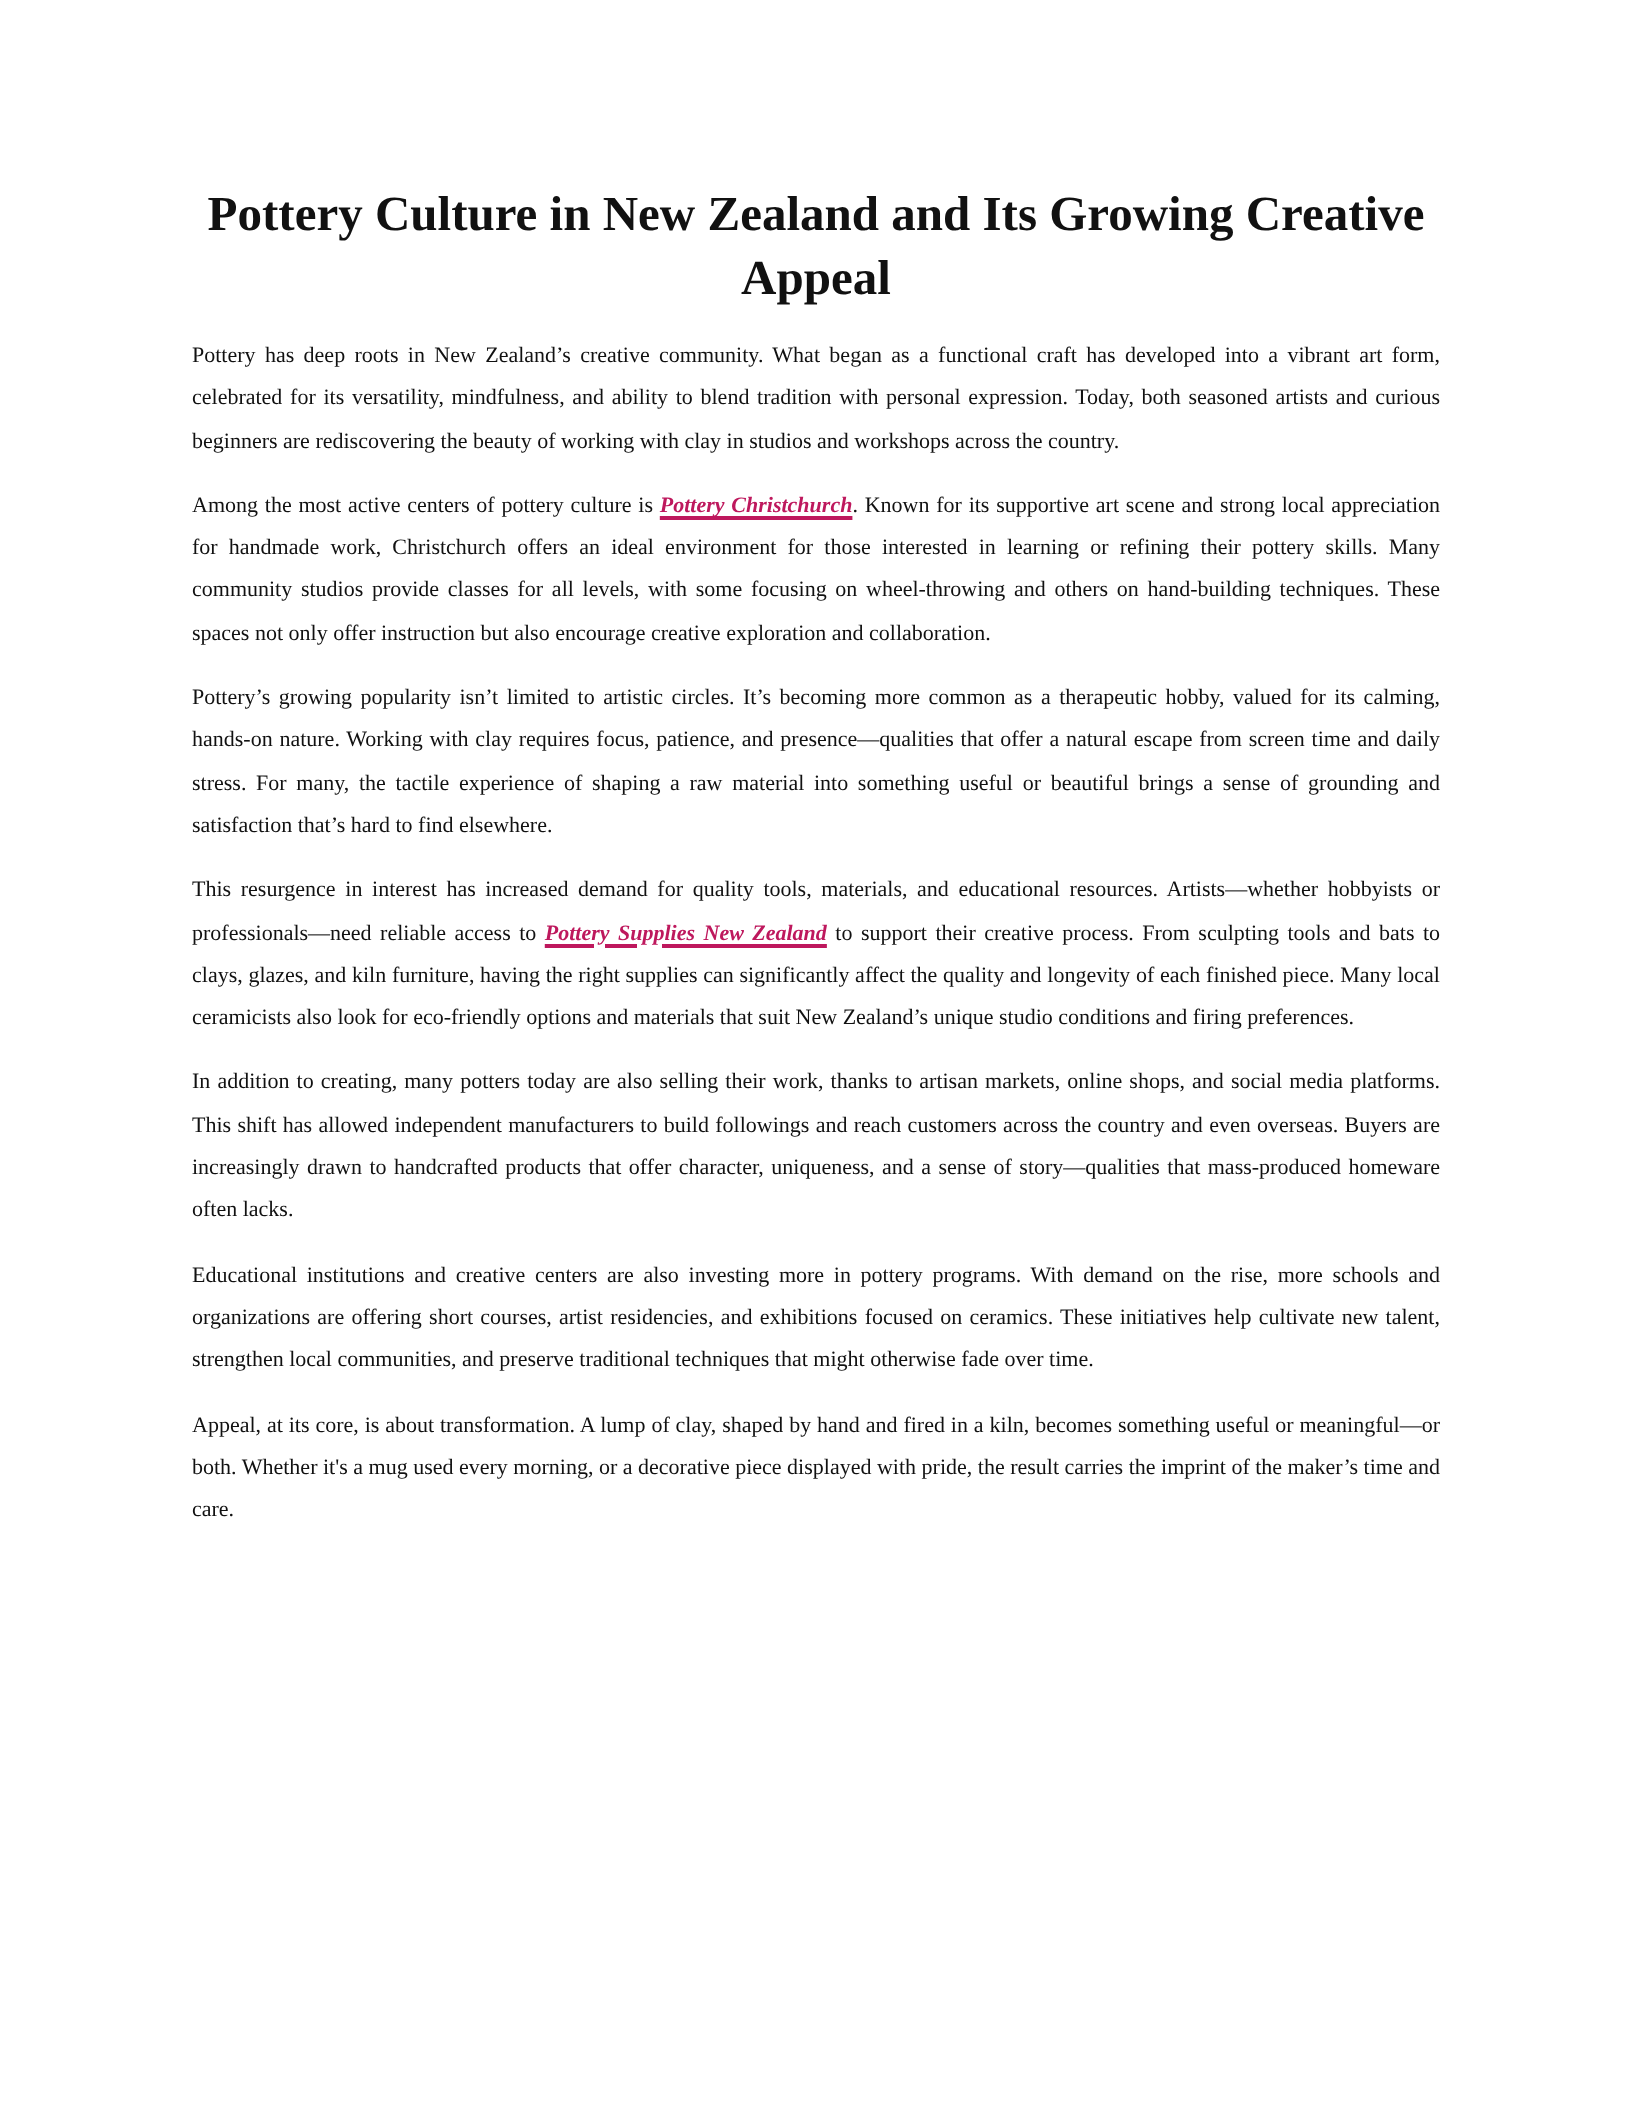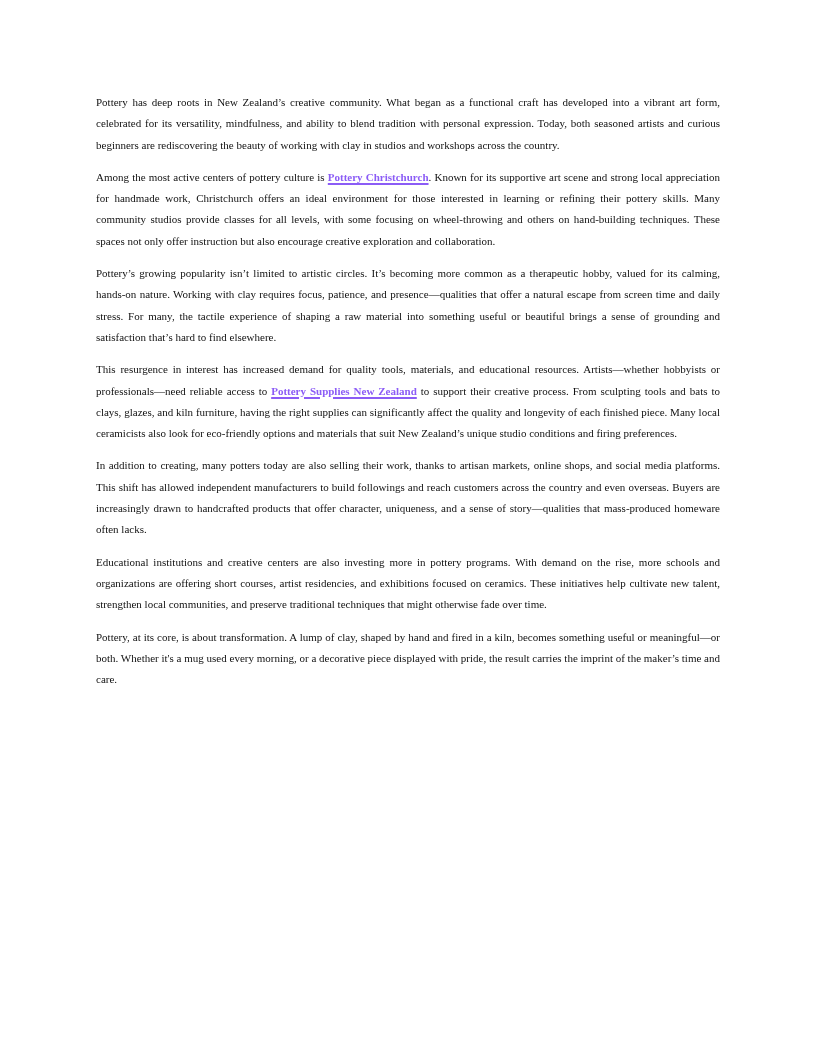--- a/index.html
+++ b/index.html
@@ -29,39 +29,41 @@
     margin: 0 0 12px 0;
     color: #111111;
   }
   .para {
     font-size: 11px;
     line-height: 21.3px;
     text-align: justify;
     margin: 0 0 11px 0;
   }
   .link {
-    color: #8b5cf6;
+    color: #be185d;
     font-weight: bold;
     text-decoration: underline;
     text-decoration-thickness: 1.5px;
     text-underline-offset: 2px;
     cursor: pointer;
+    font-style: italic;
   }
 </style>
 </head>
 <body>
 
 <div class="page">
+  <h1 class="title">Pottery Culture in New Zealand and Its Growing Creative Appeal</h1>
 
   <p class="para">Pottery has deep roots in New Zealand’s creative community. What began as a functional craft has developed into a vibrant art form, celebrated for its versatility, mindfulness, and ability to blend tradition with personal expression. Today, both seasoned artists and curious beginners are rediscovering the beauty of working with clay in studios and workshops across the country.</p>
 
   <p class="para"><span>Among the most active centers of pottery culture is </span><a class="link">Pottery Christchurch</a><span>. Known for its supportive art scene and strong local appreciation for handmade work, Christchurch offers an ideal environment for those interested in learning or refining their pottery skills. Many community studios provide classes for all levels, with some focusing on wheel-throwing and others on hand-building techniques. These spaces not only offer instruction but also encourage creative exploration and collaboration.</span></p>
 
   <p class="para">Pottery’s growing popularity isn’t limited to artistic circles. It’s becoming more common as a therapeutic hobby, valued for its calming, hands-on nature. Working with clay requires focus, patience, and presence—qualities that offer a natural escape from screen time and daily stress. For many, the tactile experience of shaping a raw material into something useful or beautiful brings a sense of grounding and satisfaction that’s hard to find elsewhere.</p>
 
   <p class="para"><span>This resurgence in interest has increased demand for quality tools, materials, and educational resources. Artists—whether hobbyists or professionals—need reliable access to </span><a class="link">Pottery Supplies New Zealand</a><span> to support their creative process. From sculpting tools and bats to clays, glazes, and kiln furniture, having the right supplies can significantly affect the quality and longevity of each finished piece. Many local ceramicists also look for eco-friendly options and materials that suit New Zealand’s unique studio conditions and firing preferences.</span></p>
 
   <p class="para">In addition to creating, many potters today are also selling their work, thanks to artisan markets, online shops, and social media platforms. This shift has allowed independent manufacturers to build followings and reach customers across the country and even overseas. Buyers are increasingly drawn to handcrafted products that offer character, uniqueness, and a sense of story—qualities that mass-produced homeware often lacks.</p>
 
   <p class="para">Educational institutions and creative centers are also investing more in pottery programs. With demand on the rise, more schools and organizations are offering short courses, artist residencies, and exhibitions focused on ceramics. These initiatives help cultivate new talent, strengthen local communities, and preserve traditional techniques that might otherwise fade over time.</p>
 
-  <p class="para">Pottery, at its core, is about transformation. A lump of clay, shaped by hand and fired in a kiln, becomes something useful or meaningful—or both. Whether it's a mug used every morning, or a decorative piece displayed with pride, the result carries the imprint of the maker’s time and care.</p>
+  <p class="para">Appeal, at its core, is about transformation. A lump of clay, shaped by hand and fired in a kiln, becomes something useful or meaningful—or both. Whether it's a mug used every morning, or a decorative piece displayed with pride, the result carries the imprint of the maker’s time and care.</p>
 </div>
 
 </body></html>

